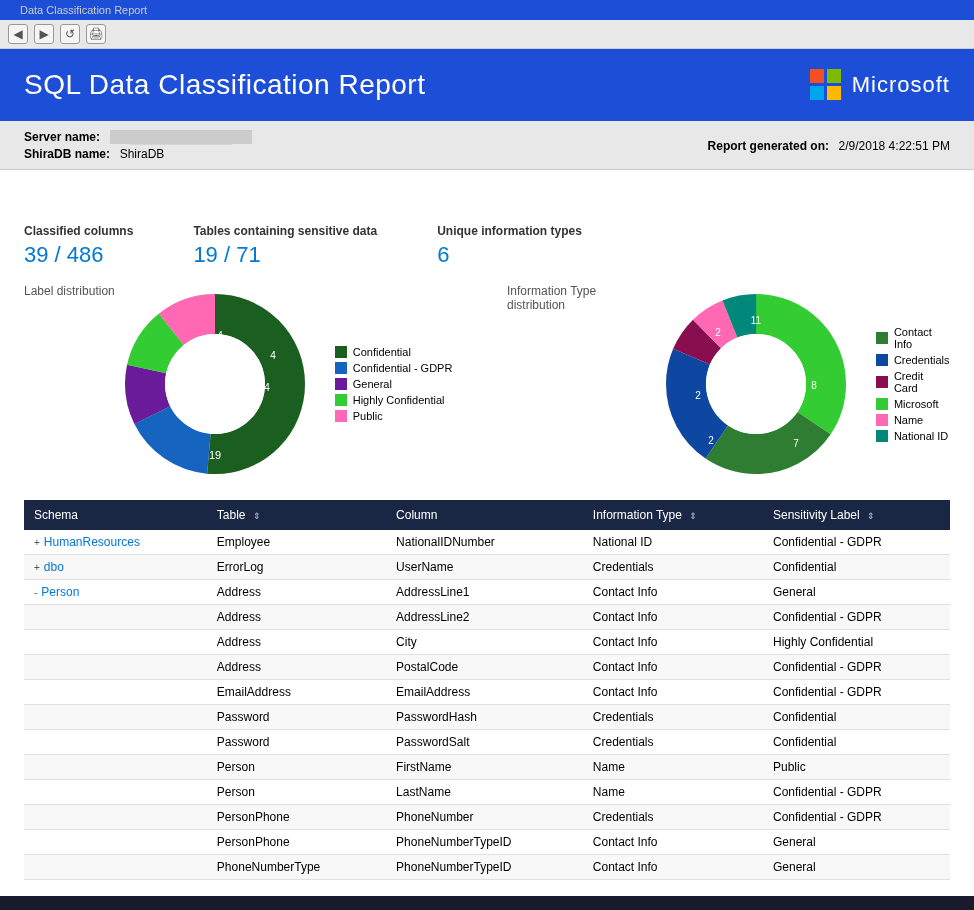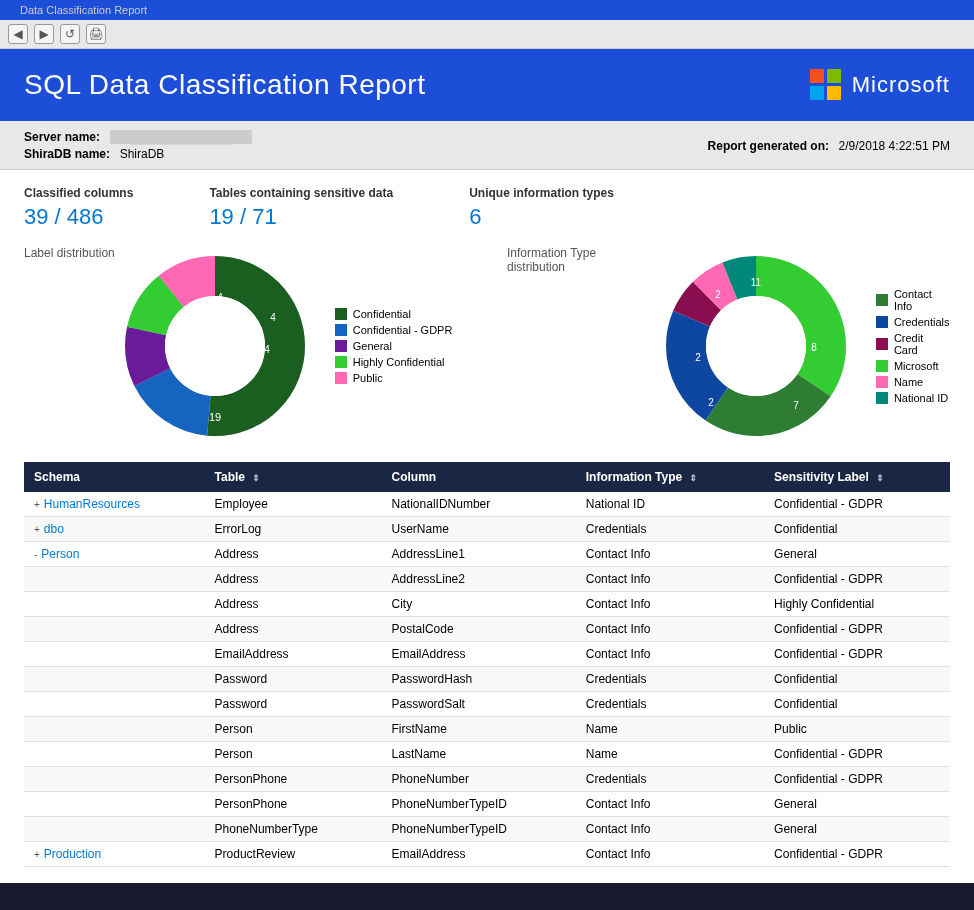--- a/index.html
+++ b/index.html
@@ -121,21 +121,22 @@
       align-items: center;
     }
 
     .server-info-left { display: flex; flex-direction: column; gap: 2px; }
     .server-info .label { font-weight: bold; font-size: 12px; }
     .server-info .value { font-size: 12px; }
 
     .stats-section {
       padding: 16px 24px 8px;
       display: flex;
-      gap: 76px;
+      gap: 60px;
+      margin-top: 38px;
     }
 
     .stat-block { }
     .stat-label { font-size: 12px; font-weight: bold; color: #333; margin-bottom: 4px; }
     .stat-value { font-size: 22px; }
     .stat-value .highlight { color: #0078d4; }
     .stat-value .total { color: #0078d4; text-align: right; }
 
     .charts-section {
       padding: 8px 24px 16px;
@@ -198,21 +199,21 @@
     }
 
     .data-table thead tr {
       background: #1a2744;
       color: white;
     }
 
     .data-table thead th {
       padding: 8px 10px;
       text-align: left;
-      font-weight: 700;
+      font-weight: 400;
       font-size: 12px;
     }
 
     .data-table tbody tr {
       border-bottom: 1px solid #e0e0e0;
     }
 
     .data-table tbody tr:nth-child(even) {
       background: #f8f8f8;
     }
@@ -543,24 +544,17 @@
             <td>Contact Info</td>
             <td>General</td>
           </tr>
           <tr>
             <td></td>
             <td>PhoneNumberType</td>
             <td>PhoneNumberTypeID</td>
             <td>Contact Info</td>
             <td>General</td>
           </tr>
-          <tr>
-            <td><span class="expand-icon">+</span><span class="schema-cell">Production</span></td>
-            <td>ProductReview</td>
-            <td>EmailAddress</td>
-            <td>Contact Info</td>
-            <td>Confidential - GDPR</td>
-          </tr>
         </tbody>
     </table>
   </div>
 
 </div>
 
 </body></html>

